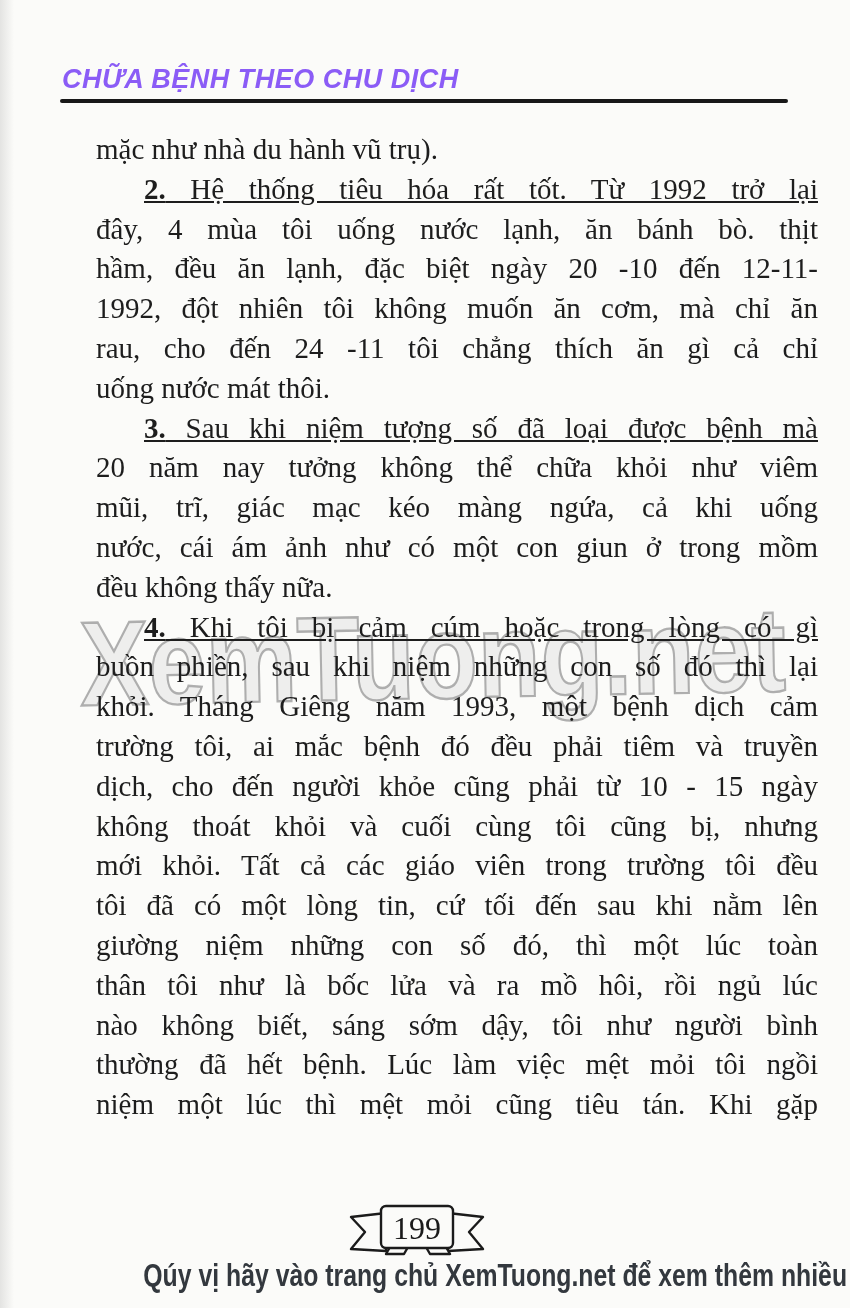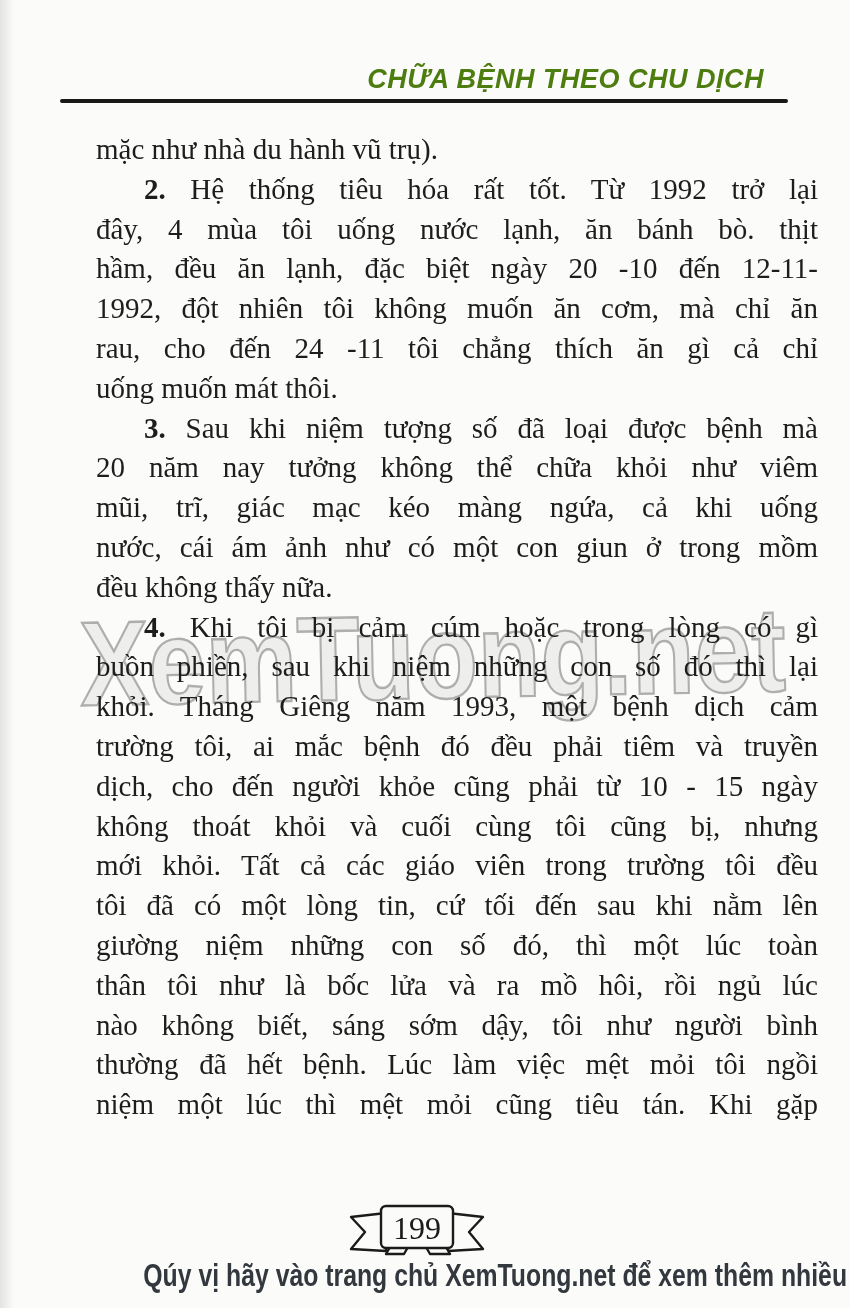--- a/index.html
+++ b/index.html
@@ -11,24 +11,24 @@
     font-family:"Liberation Serif","DejaVu Serif",serif;
     color:#1d1d1d;
   }
   .edge-shade{
     position:absolute;left:0;top:0;width:14px;height:1308px;
     background:linear-gradient(to right, rgba(120,120,120,0.18), rgba(120,120,120,0));
     pointer-events:none;
   }
   .running-head{
     position:absolute;top:64px;left:62px;width:726px;
-    text-align:right;padding-right:24px;box-sizing:border-box;
+    text-align:left;padding-right:24px;box-sizing:border-box;
     font-family:"Liberation Sans","DejaVu Sans",sans-serif;
     font-style:italic;font-weight:bold;
-    font-size:27px;letter-spacing:0.5px;color:#4d7c0f;
+    font-size:27px;letter-spacing:0.5px;color:#8b5cf6;
   }
   .head-rule{
     position:absolute;top:99px;left:60px;width:728px;height:4px;
     background:#181818;border-radius:2px;
   }
   
   .watermark{
     position:absolute;left:76px;top:590px;width:720px;height:155px;
     transform:rotate(-1.2deg);
     pointer-events:none;
@@ -36,21 +36,21 @@
   .body-text{
     position:absolute;left:64px;top:130px;width:722px;
     font-size:29px;line-height:39.8px;margin-left:32px;
   }
   .line{
     text-align:justify;
     text-align-last:justify;
     white-space:normal;
   }
   .line.end{text-align-last:left;}
-  .line.indent{text-indent:48px;}
+  .line.indent{text-indent:48px;text-decoration:underline;}
   .pnum{font-weight:bold;}
   .page-ribbon{
     position:absolute;left:346px;top:1203px;width:142px;height:58px;
   }
   .footer{
     position:absolute;left:0;top:1258px;width:850px;
     text-align:center;padding-left:34px;box-sizing:border-box;
   }
   .footer .ftxt{
     display:inline-block;
@@ -78,21 +78,21 @@
     <text x="4" y="108" font-family="Liberation Sans, DejaVu Sans, sans-serif" font-weight="bold" font-size="120" textLength="706" lengthAdjust="spacingAndGlyphs" fill="#dedede" fill-opacity="0.45" stroke="#9c9c9c" stroke-opacity="0.8" stroke-width="2.4">XemTuong.net</text>
   </svg>
 
   <div class="body-text">
     <div class="line end"><b class="pnum"></b><span>mặc như nhà du hành vũ trụ).</span></div>
     <div class="line indent"><b class="pnum">2.</b><span> Hệ thống tiêu hóa rất tốt. Từ 1992 trở lại</span></div>
     <div class="line"><b class="pnum"></b><span>đây, 4 mùa tôi uống nước lạnh, ăn bánh bò. thịt</span></div>
     <div class="line"><b class="pnum"></b><span>hầm, đều ăn lạnh, đặc biệt ngày 20 -10 đến 12-11-</span></div>
     <div class="line"><b class="pnum"></b><span>1992, đột nhiên tôi không muốn ăn cơm, mà chỉ ăn</span></div>
     <div class="line"><b class="pnum"></b><span>rau, cho đến 24 -11 tôi chẳng thích ăn gì cả chỉ</span></div>
-    <div class="line end"><b class="pnum"></b><span>uống muốn mát thôi.</span></div>
+    <div class="line end"><b class="pnum"></b><span>uống nước mát thôi.</span></div>
     <div class="line indent"><b class="pnum">3.</b><span> Sau khi niệm tượng số đã loại được bệnh mà</span></div>
     <div class="line"><b class="pnum"></b><span>20 năm nay tưởng không thể chữa khỏi như viêm</span></div>
     <div class="line"><b class="pnum"></b><span>mũi, trĩ, giác mạc kéo màng ngứa, cả khi uống</span></div>
     <div class="line"><b class="pnum"></b><span>nước, cái ám ảnh như có một con giun ở trong mồm</span></div>
     <div class="line end"><b class="pnum"></b><span>đều không thấy nữa.</span></div>
     <div class="line indent"><b class="pnum">4.</b><span> Khi tôi bị cảm cúm hoặc trong lòng có gì</span></div>
     <div class="line"><b class="pnum"></b><span>buồn phiền, sau khi niệm những con số đó thì lại</span></div>
     <div class="line"><b class="pnum"></b><span>khỏi. Tháng Giêng năm 1993, một bệnh dịch cảm</span></div>
     <div class="line"><b class="pnum"></b><span>trường tôi, ai mắc bệnh đó đều phải tiêm và truyền</span></div>
     <div class="line"><b class="pnum"></b><span>dịch, cho đến người khỏe cũng phải từ 10 - 15 ngày</span></div>

